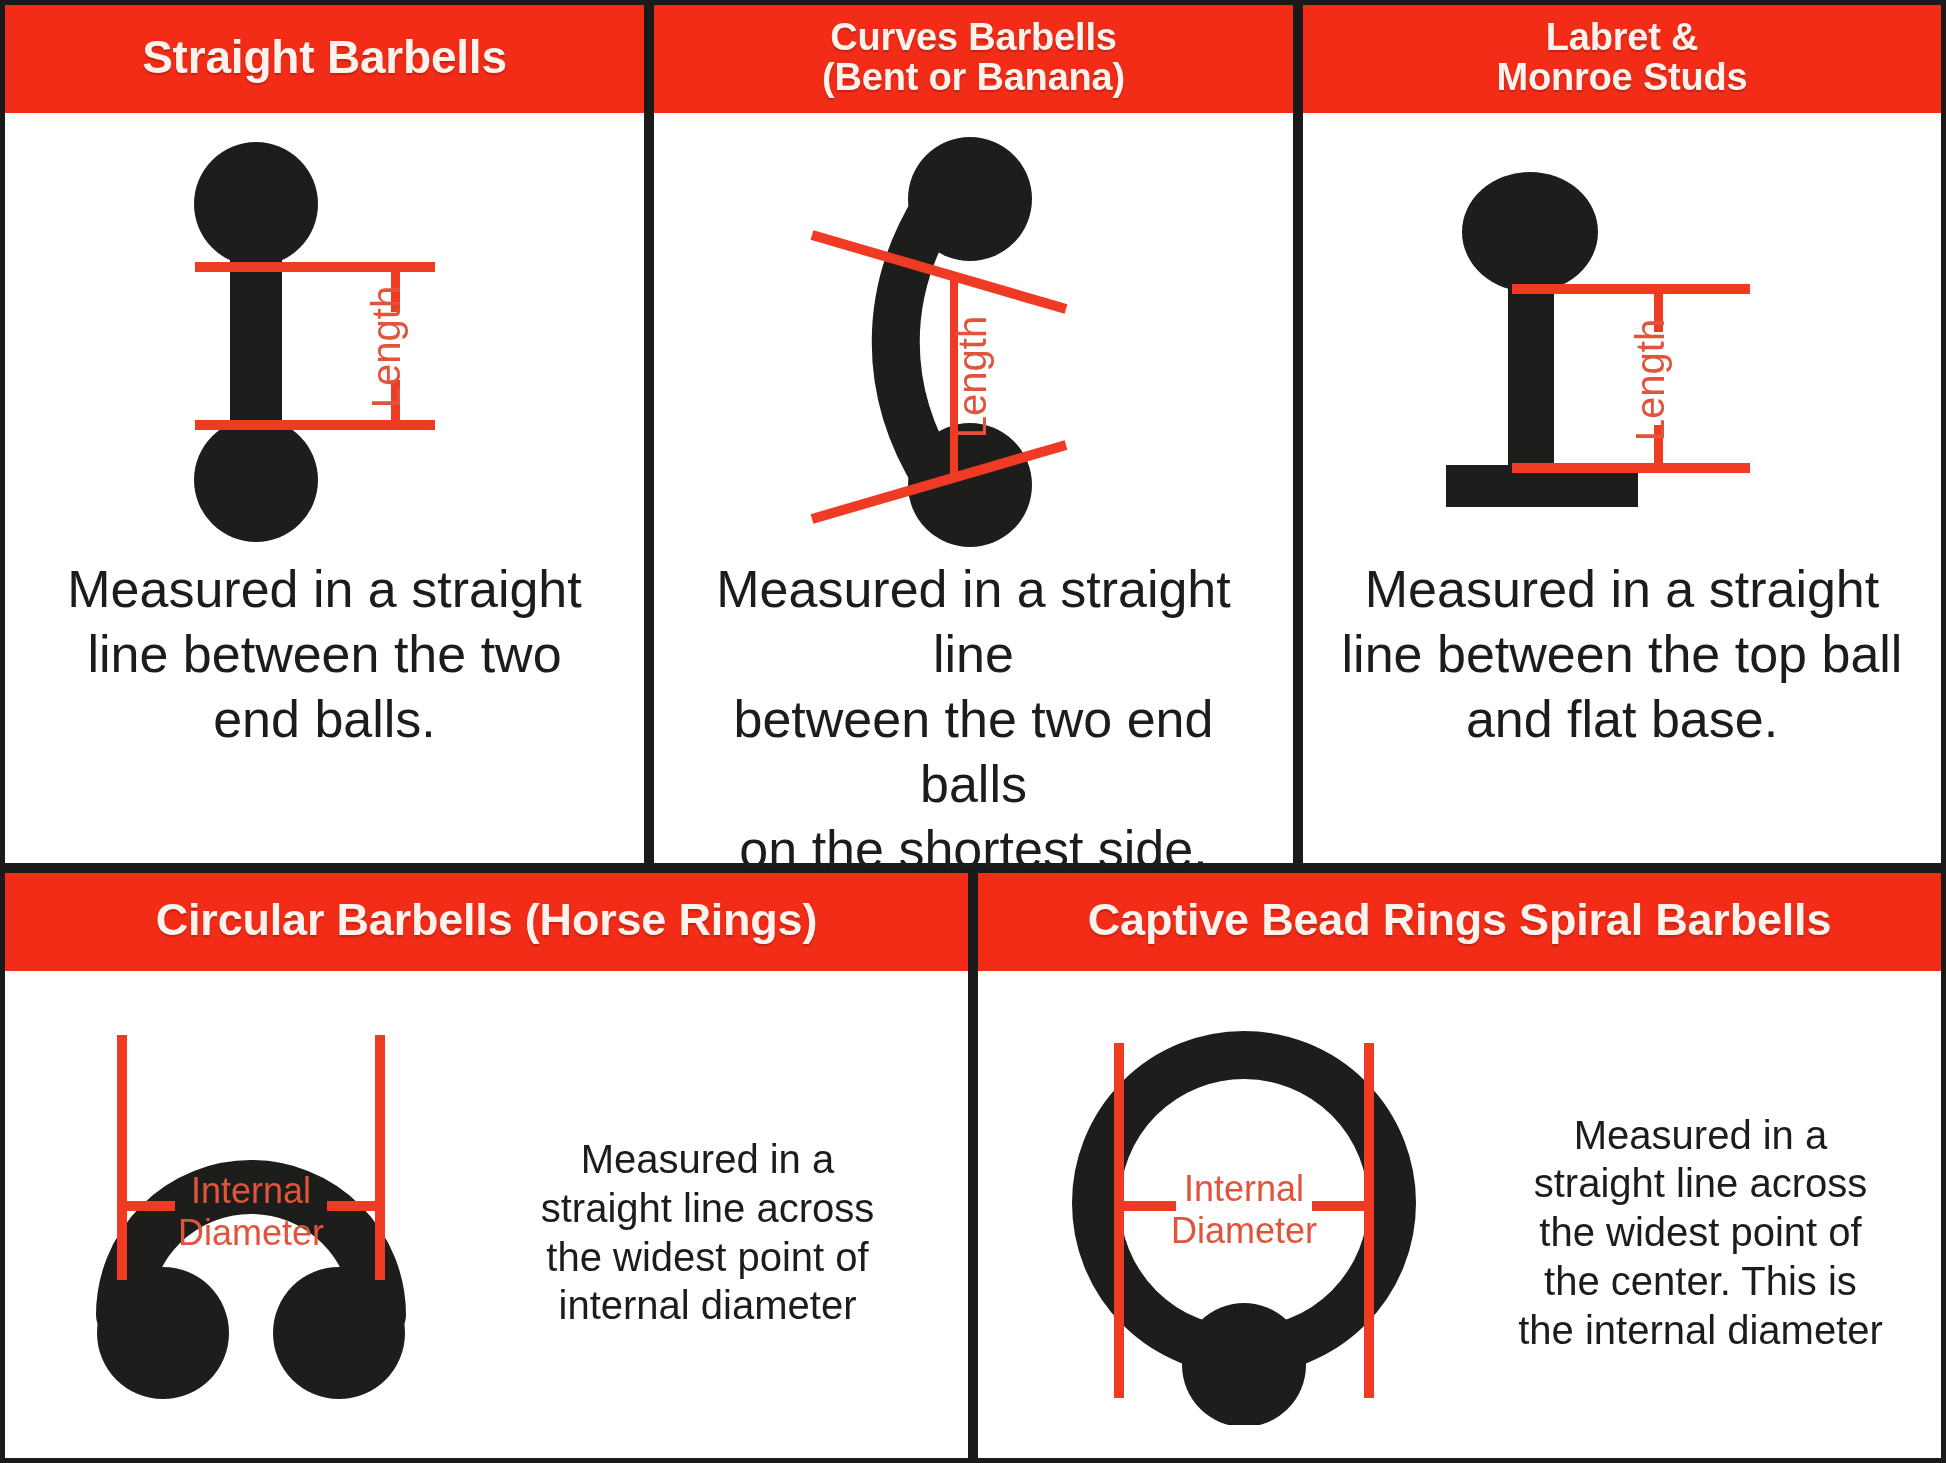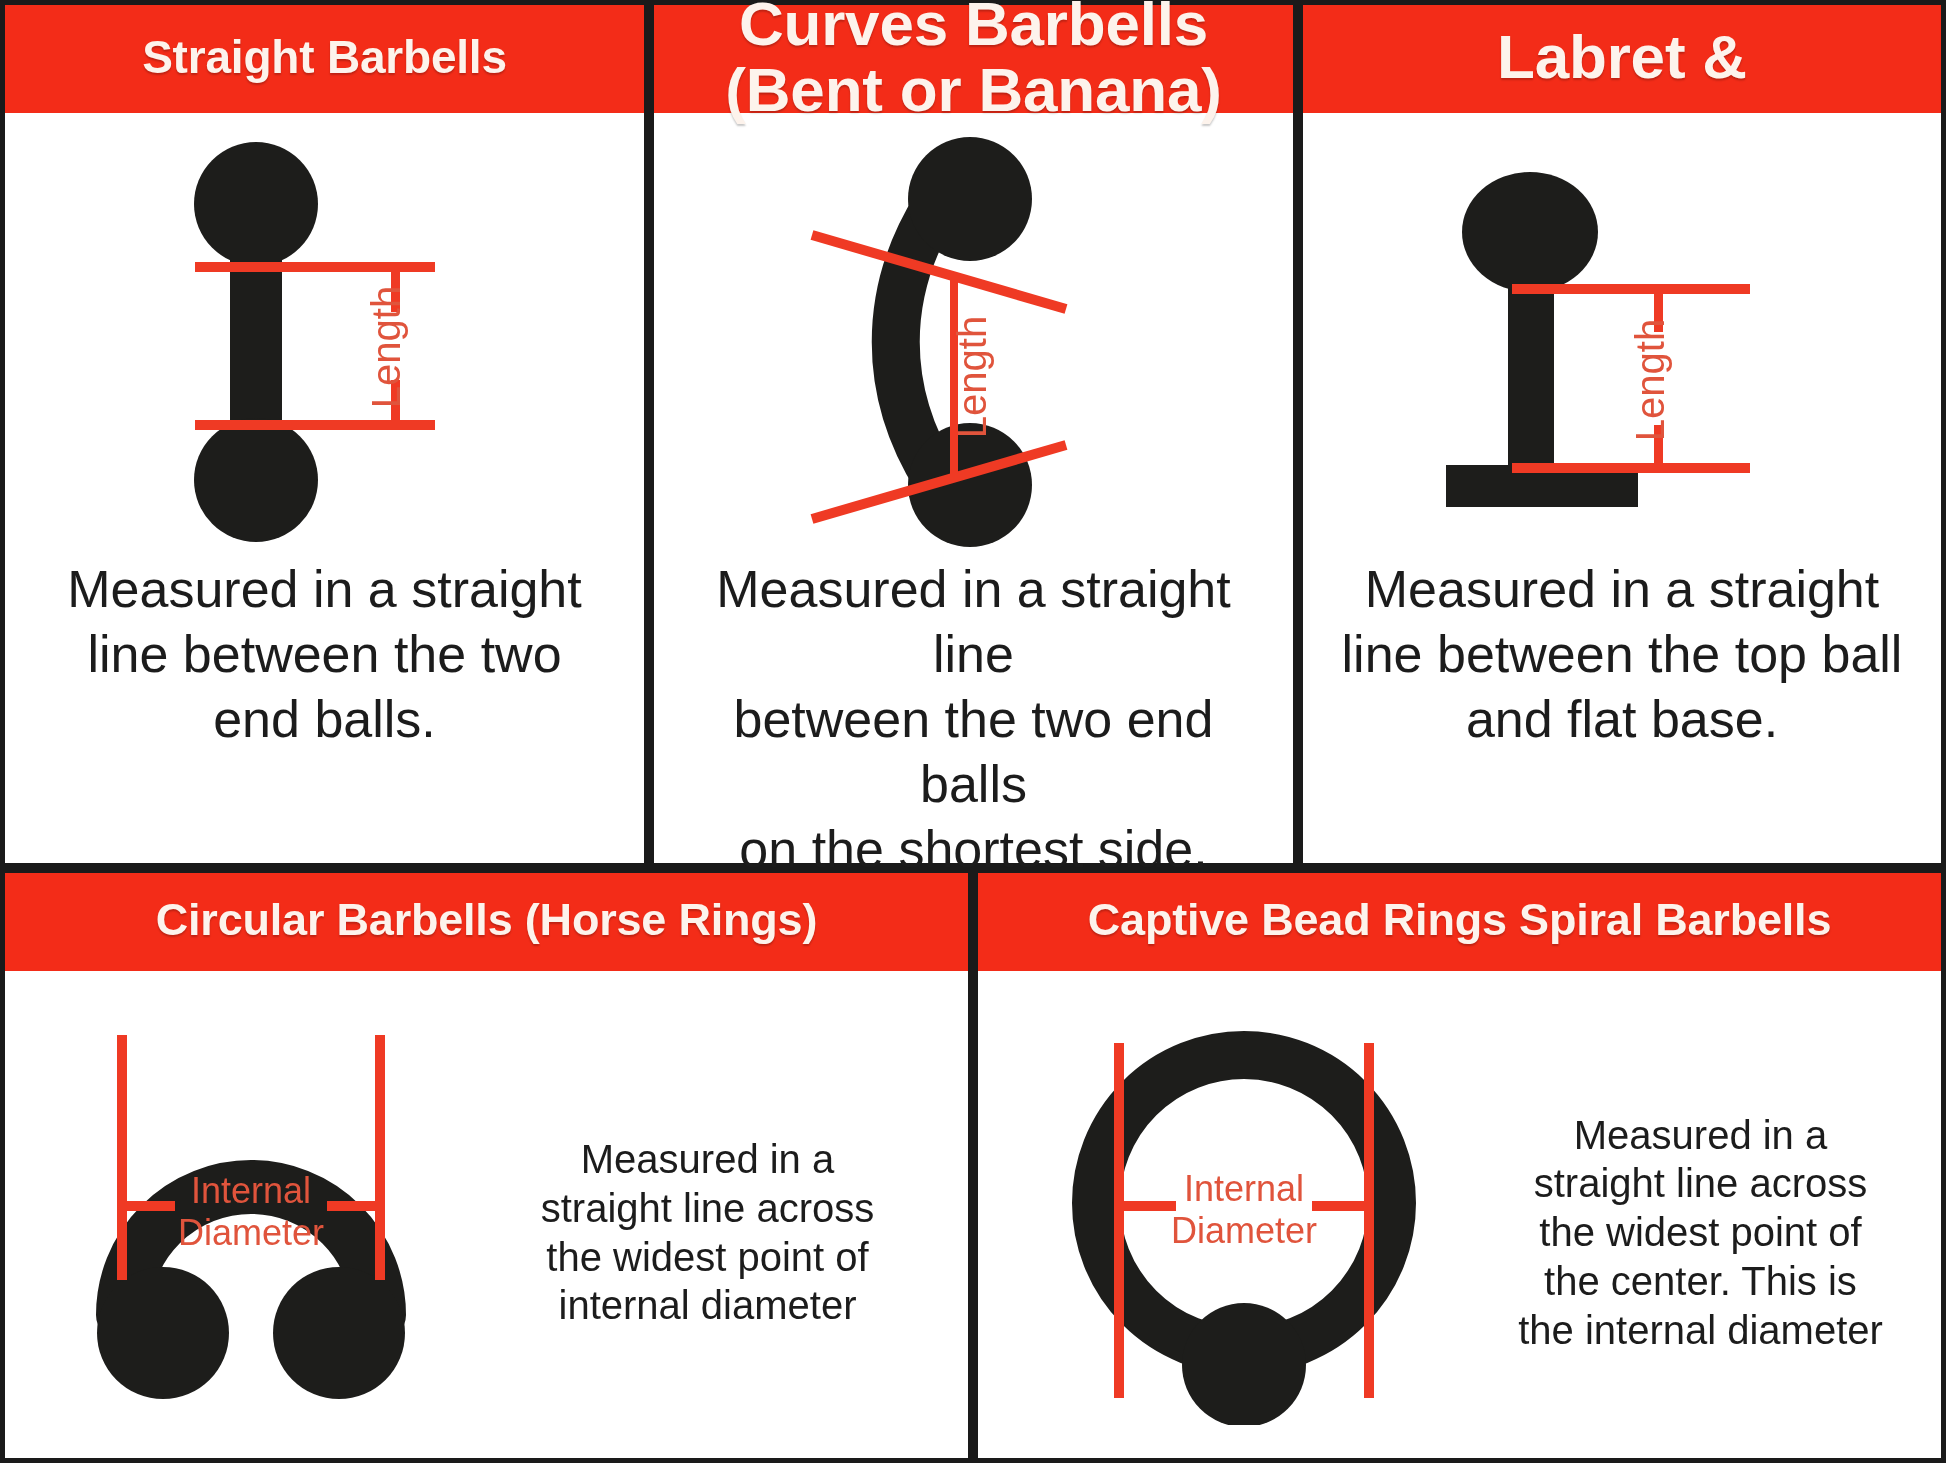--- a/index.html
+++ b/index.html
@@ -42,21 +42,21 @@
     text-align:center;
     display:flex;align-items:center;justify-content:center;
     line-height:1.06;
     letter-spacing:-0.2px;
     text-shadow:0 2px 2px rgba(0,0,0,.22);
     flex:0 0 auto;
     padding:4px 8px 8px;
     box-sizing:border-box;
   }
   .hdr-1line{height:108px;font-size:46px;}
-  .hdr-2line{height:108px;font-size:62px;}
+  .hdr-2line{height:108px;font-size:38px;}
   .hdr-bot{height:98px;font-size:45px;}
 
   
   .body-top{
     flex:1 1 auto;
     display:flex;flex-direction:column;
     align-items:center;
     padding-top:14px;
     box-sizing:border-box;
   }
@@ -166,20 +166,21 @@
           <div>between the two end balls</div>
           <div>on the shortest side.</div>
         </div>
       </div>
     </div>
 
     <div class="cell cell-t3">
       <div class="hdr hdr-2line">
         <div>
           <div>Labret &amp;</div>
+          <div>Monroe Studs</div>
         </div>
       </div>
       <div class="body-top">
         <div class="fig">
           <svg width="400" height="420" viewBox="0 0 400 420">
 
             <rect x="86" y="105" width="46" height="235" fill="#1d1d1b"></rect>
 
             <ellipse cx="108" cy="100" rx="68" ry="60" fill="#1d1d1b"></ellipse>
 

